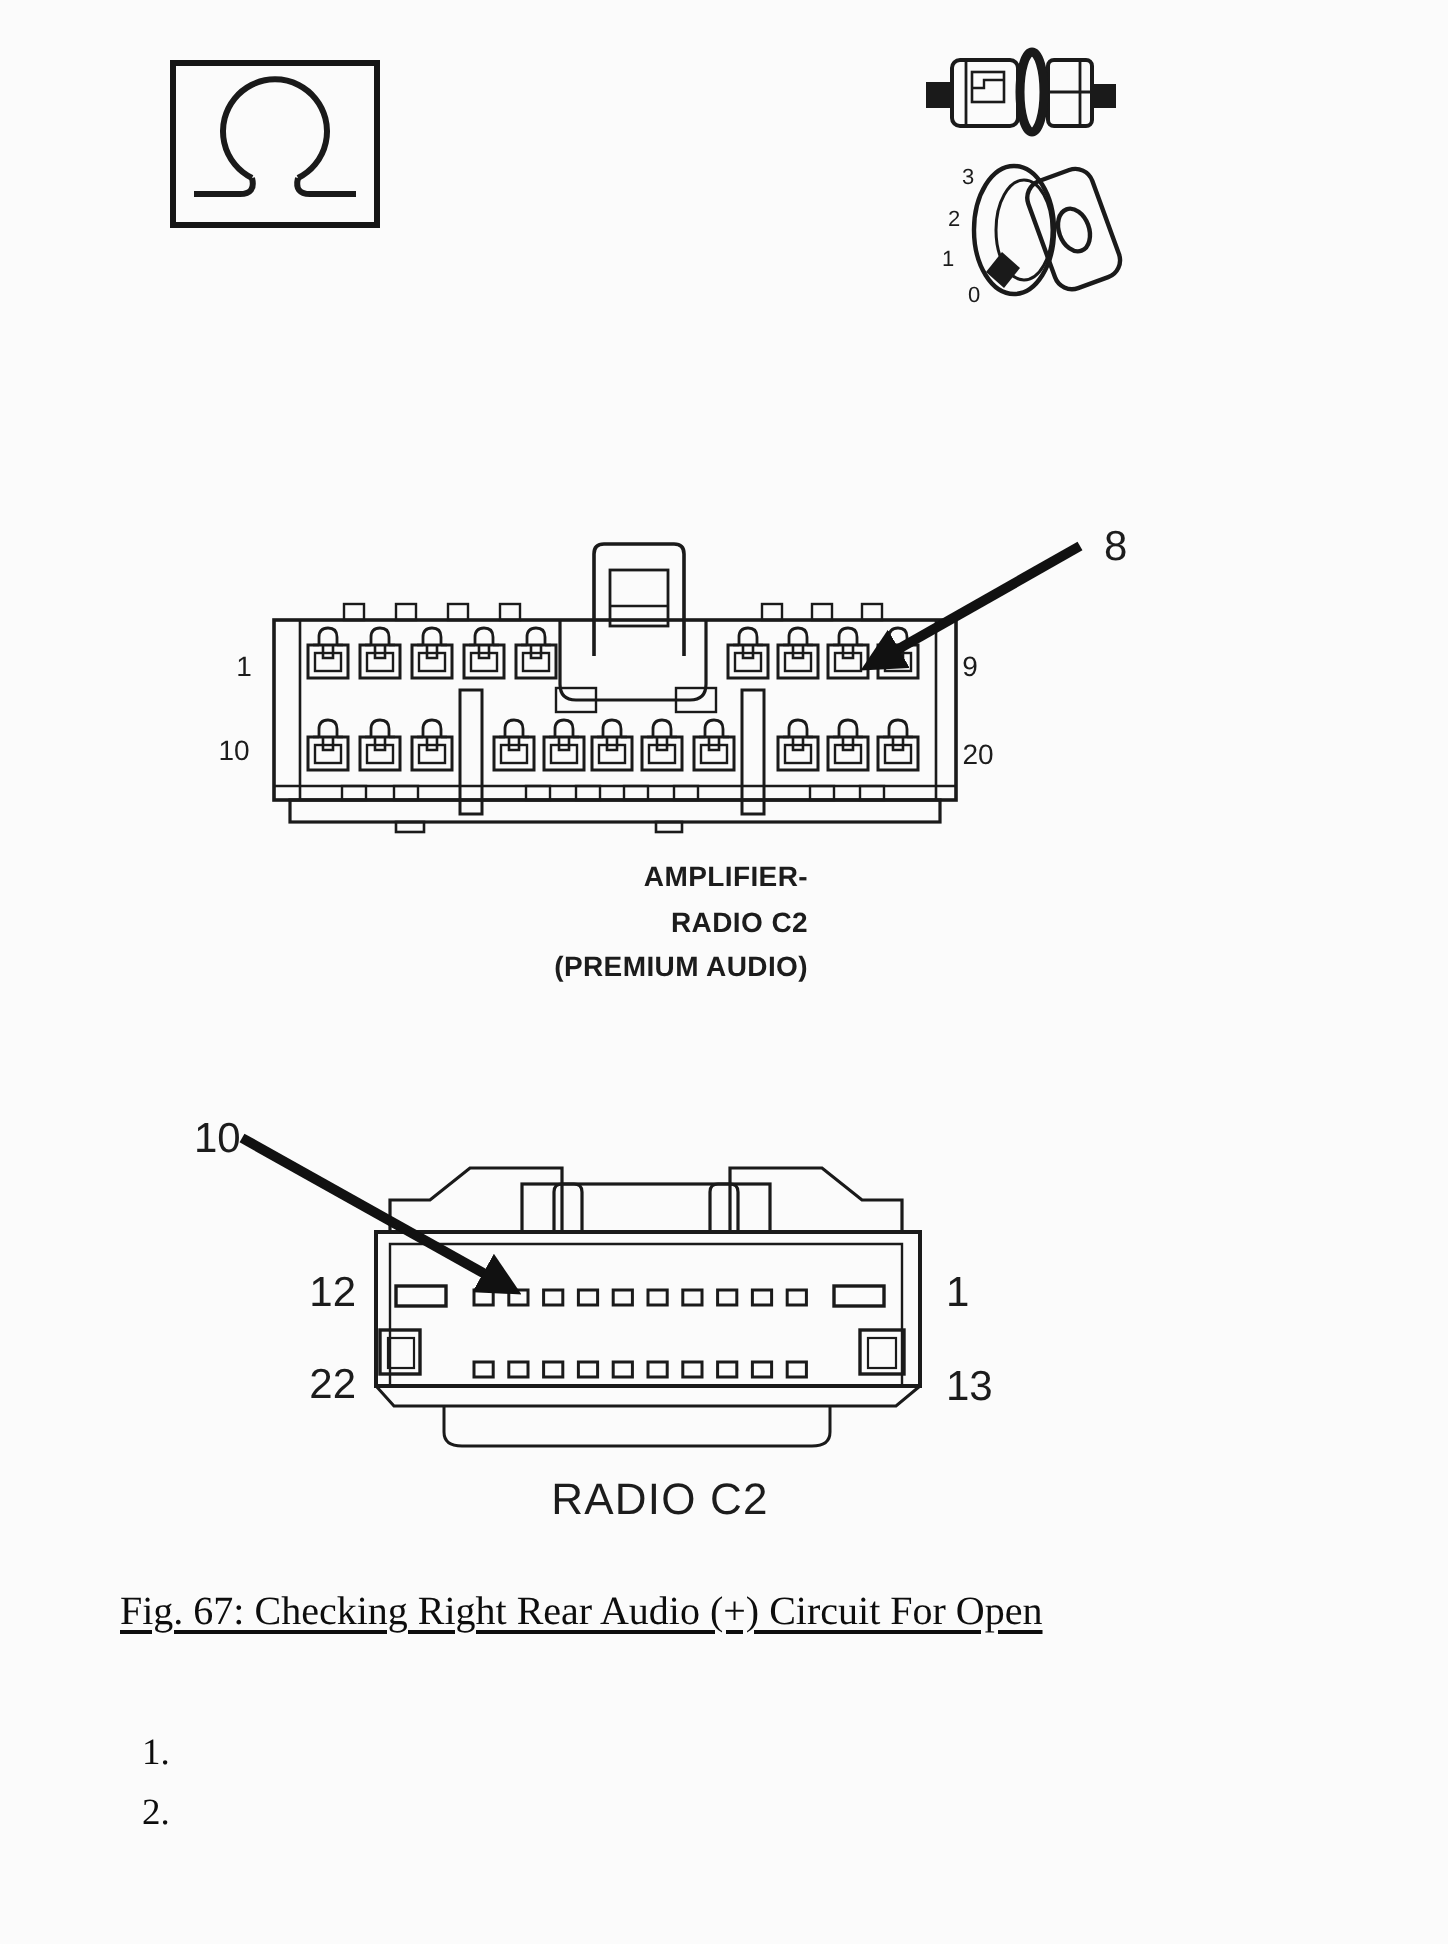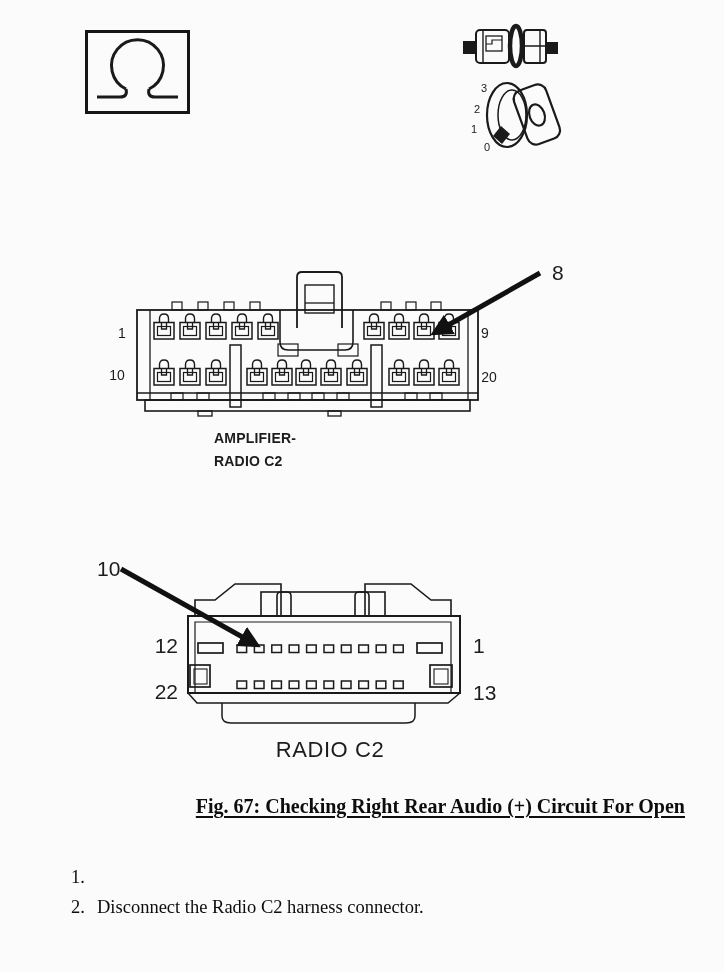--- a/index.html
+++ b/index.html
@@ -14,34 +14,34 @@
   .abs{position:absolute;}
   svg{display:block;overflow:visible;}
   .diagram-stroke{stroke:#1a1a1a;fill:none;}
   
   .ohm-box{
     left:85px;top:30px;width:99px;height:78px;
     border:3px solid #161616;background:transparent;
   }
   
   .amp-caption{
-    left:214px;top:427px;width:174px;
-    text-align:left;font-weight:bold;font-size:14px;line-height:22.5px;
+    left:230px;top:427px;width:174px;
+    text-align:right;font-weight:bold;font-size:14px;line-height:22.5px;
     letter-spacing:0.2px;color:#1c1c1c;
   }
   
   .radio-caption{
     left:252px;top:737px;width:156px;
     text-align:center;font-size:22px;letter-spacing:0.6px;color:#1c1c1c;
   }
   
   .fig-caption{
     left:60px;top:795px;width:625px;
     font-family:"Liberation Serif",serif;
-    font-size:20px;font-weight:bold;line-height:23.5px;color:#0d0d0d;text-align:right;
+    font-size:20px;font-weight:normal;line-height:23.5px;color:#0d0d0d;
   }
   .fig-caption .title{
     text-decoration:underline;
     text-decoration-thickness:2px;
     text-underline-offset:3px;
   }
   
   .steps{
     left:71px;top:862px;width:560px;
     font-family:"Liberation Serif",serif;
@@ -176,20 +176,21 @@
     <text x="17" y="130" font-size="14" text-anchor="middle">10</text>
     <text x="385" y="88" font-size="14" text-anchor="middle">9</text>
     <text x="389" y="132" font-size="14" text-anchor="middle">20</text>
     <line x1="440" y1="23" x2="336" y2="82" stroke="#111" stroke-width="5" marker-end="url(#ah1)"></line>
     <text x="452" y="30" font-size="21">8</text>
   </svg>
 
   <div class="abs amp-caption">
     <div>AMPLIFIER-</div>
     <div>RADIO C2</div>
+    <div>(PREMIUM AUDIO)</div>
   </div>
 
   <svg class="abs" style="left:85px;top:550px;" width="420" height="205" viewBox="0 0 420 205">
     <defs>
       <marker id="ah2" viewBox="0 0 10 10" refX="7" refY="5" markerWidth="4.4" markerHeight="4.4" orient="auto">
         <path d="M0,0 L10,5 L0,10 Z" fill="#111"></path>
       </marker>
     </defs>
 
     <g>
@@ -256,17 +257,16 @@
   <div class="abs fig-caption">
     <div class="title">Fig. 67: Checking Right Rear Audio (+) Circuit For Open</div>
   </div>
 
   <div class="abs steps">
     <div class="step-row">
       <span class="step-num">1.</span>
     </div>
     <div class="step-row">
       <span class="step-num">2.</span>
-      <span>Disconnect the Radio C2 harness connector.</span>
     </div>
   </div>
 
 </div>
 
 </body></html>

